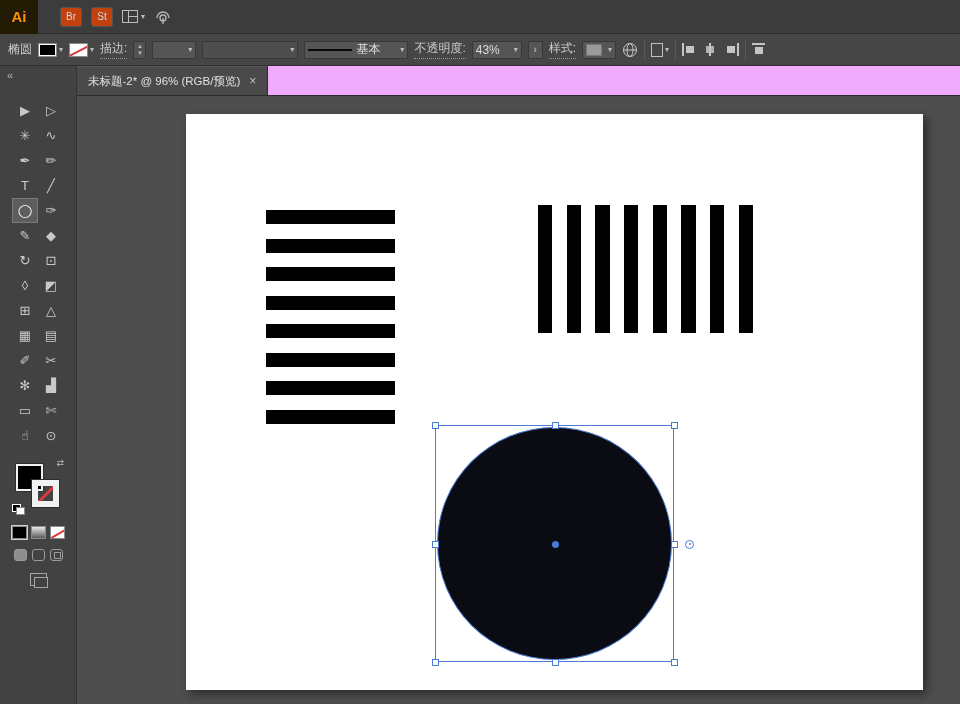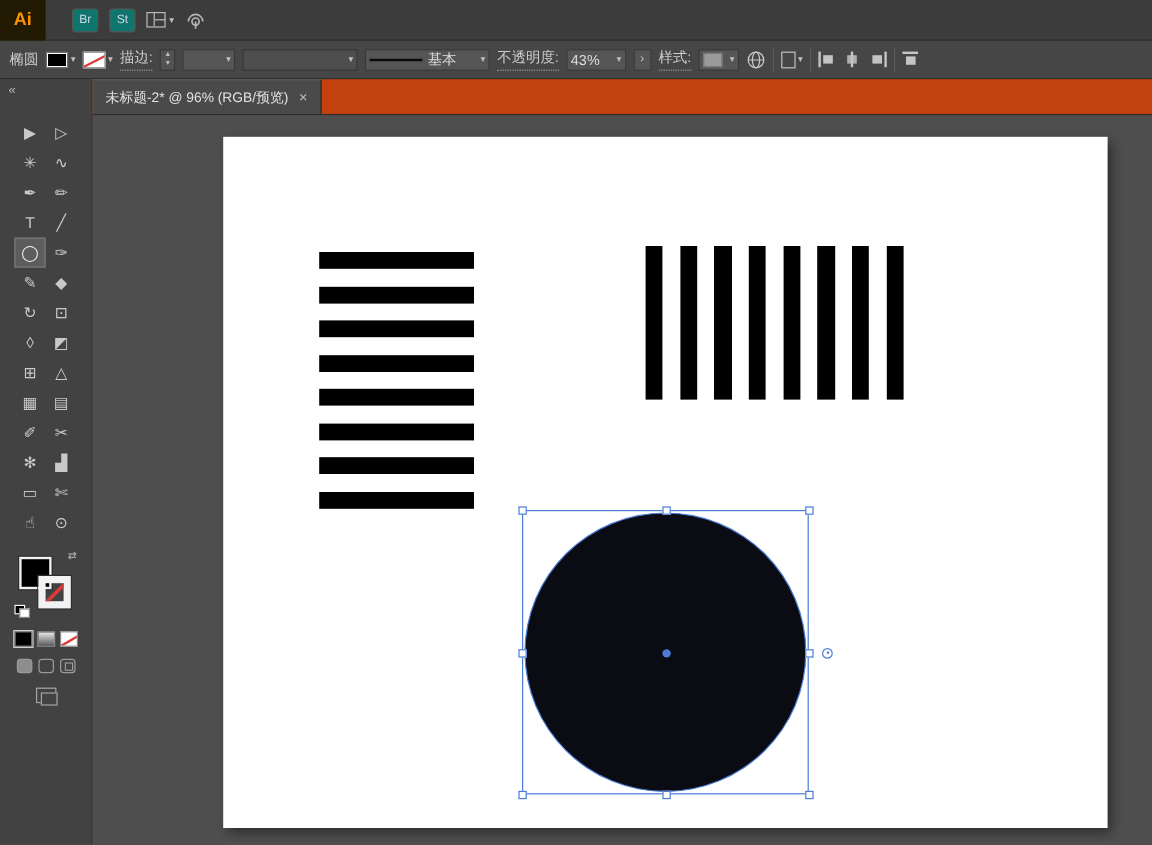--- a/index.html
+++ b/index.html
@@ -7,21 +7,21 @@
     font-family:"Liberation Sans","DejaVu Sans",sans-serif}
   .page{width:960px;height:704px;display:flex;flex-direction:column;font-size:12px;color:#d0d0d0;background:#3c3c3c}
 
   
   .menubar{flex:0 0 34px;height:34px;background:#3c3c3c;display:flex;align-items:center;border-bottom:1px solid #2a2a2a}
   .ai-logo{width:38px;height:34px;background:#221a03;color:#ff9100;font-weight:bold;font-size:15px;
     display:flex;align-items:center;justify-content:center;cursor:default}
   .menus{display:flex;height:100%;margin-left:6px}
   .menu-item{padding:0 11px;display:flex;align-items:center;color:#d8d8d8;cursor:default;white-space:nowrap}
   .menubar-right{margin-left:22px;display:flex;align-items:center;gap:9px}
-  .badge{width:22px;height:20px;background:#0f766e;border:1px solid #555;border-radius:3px;
+  .badge{width:22px;height:20px;background:#c2410c;border:1px solid #555;border-radius:3px;
     display:flex;align-items:center;justify-content:center;font-size:10px;color:#cfd8e8}
   .layout-btn{display:flex;align-items:center;gap:3px}
   .layout-icon{position:relative;width:16px;height:13px;border:1px solid #bbb;display:inline-block}
   .layout-icon::after{content:"";position:absolute;left:5px;top:0;width:1px;height:11px;background:#bbb}
   .layout-icon::before{content:"";position:absolute;left:6px;top:5px;width:9px;height:1px;background:#bbb}
   .chev{font-size:8px;color:#bdbdbd;line-height:1}
   .gesture svg{display:block}
 
   
   .controlbar{flex:0 0 32px;height:32px;background:#464646;border-bottom:1px solid #2d2d2d;
@@ -86,21 +86,21 @@
   .d.d2{background:transparent}
   .d.d3{position:relative}
   .d.d3::after{content:"";position:absolute;left:3px;top:2px;width:5px;height:5px;border:1px solid #9a9a9a}
 
   .screen-row{display:flex;justify-content:center;margin-top:12px}
   .scr{position:relative;width:17px;height:13px;border:1px solid #a5a5a5;display:inline-block}
   .scr::after{content:"";position:absolute;left:3px;top:3px;width:12px;height:9px;background:#424242;border:1px solid #a5a5a5}
 
   
   .docarea{flex:1;display:flex;flex-direction:column;min-width:0}
-  .tabbar{flex:0 0 30px;height:30px;background:#c2410c;display:flex;align-items:flex-end;border-bottom:1px solid #2b2b2b}
+  .tabbar{flex:0 0 30px;height:30px;background:#f0abfc;display:flex;align-items:flex-end;border-bottom:1px solid #2b2b2b}
   .tab{height:29px;background:#4a4a4a;color:#e2e2e2;display:flex;align-items:center;gap:9px;
     padding:0 11px;font-size:11.5px;border-right:1px solid #2b2b2b;border-top:1px solid #5a5a5a;cursor:default;white-space:nowrap}
   .tab .close{color:#c0c0c0;font-size:12px;cursor:pointer}
 
   .canvas-area{flex:1;position:relative;overflow:hidden;background:#4e4e4e}
   .artboard{position:absolute;box-shadow:4px 4px 9px rgba(0,0,0,.45)}
   .stripes{position:absolute}
   .shape-ellipse{position:absolute}
   .sel-box{position:absolute}
   .handle{position:absolute;width:7px;height:7px;background:#fff;border:1px solid}

